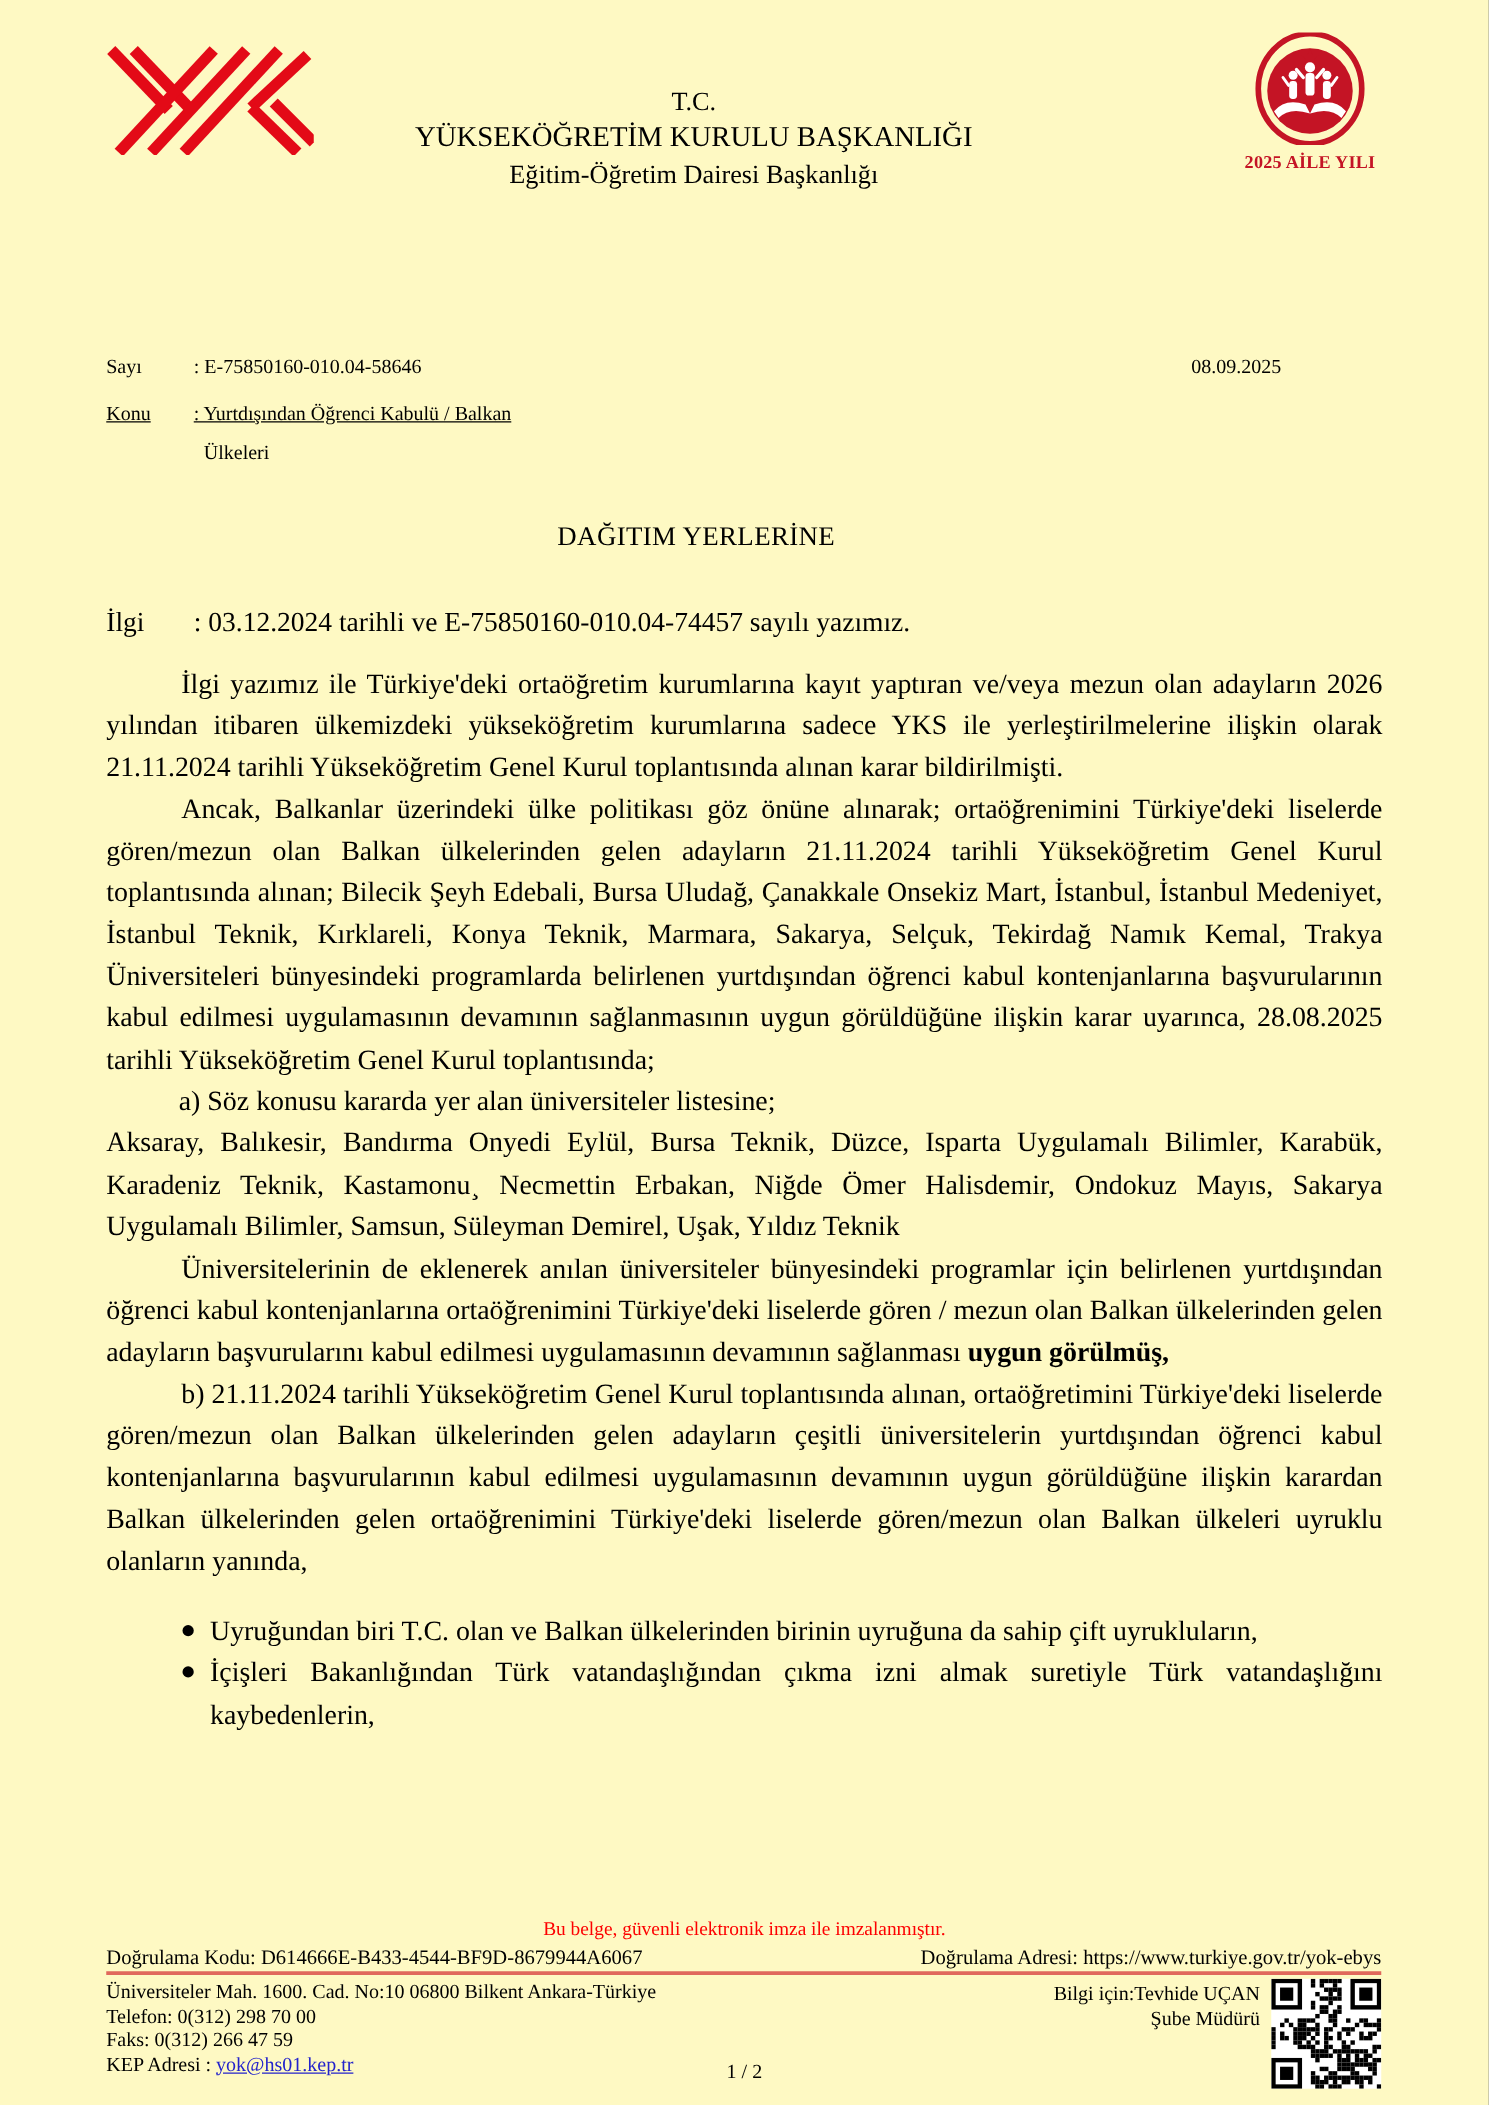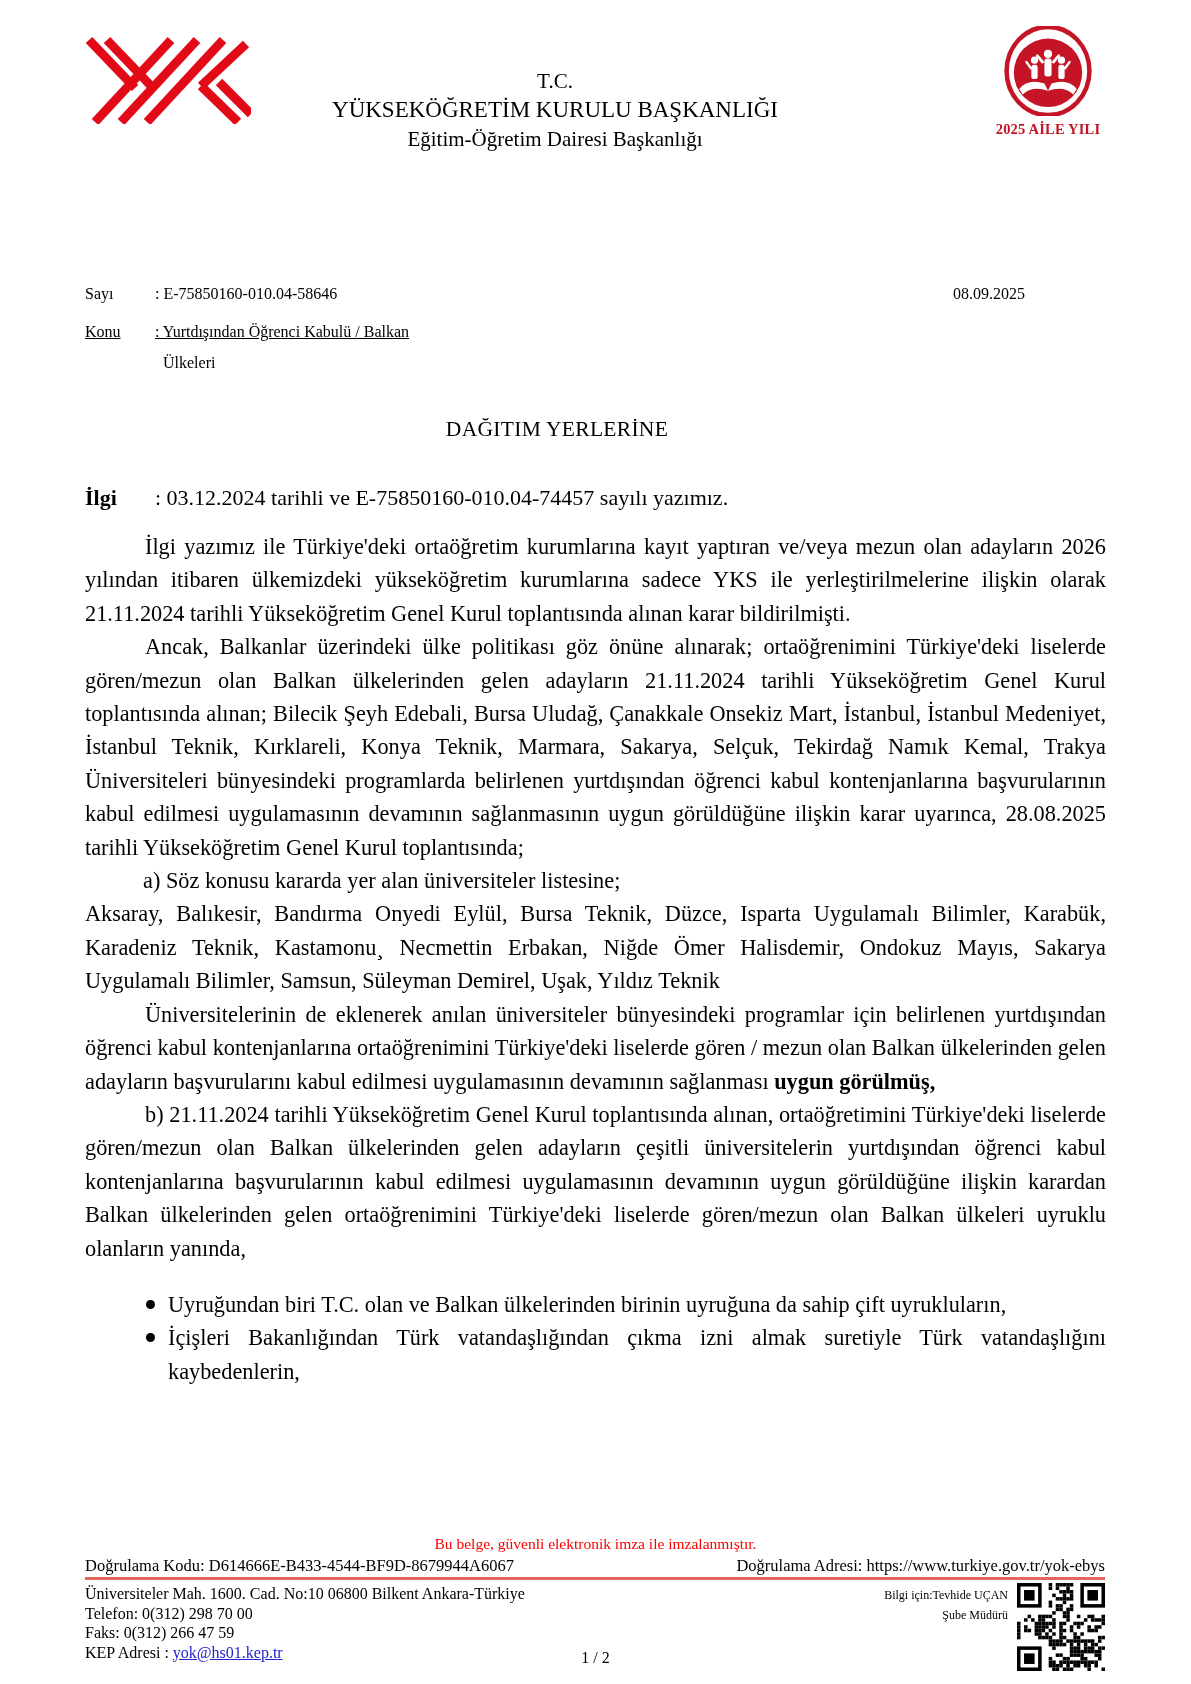--- a/index.html
+++ b/index.html
@@ -1,39 +1,39 @@
 <!DOCTYPE html>
 <html lang="tr"><head>
 <meta charset="utf-8">
 <style>
   * { box-sizing: border-box; }
   html,body { margin:0; padding:0; background:#888; }
   .page {
     position:relative; width:1191px; height:1684px; margin:0 auto;
-    background:#ffffff; font-family:"Liberation Serif", serif; color:#000;
+    background:#fef9c3; font-family:"Liberation Serif", serif; color:#000;
     overflow:hidden;
   }
   
   .logo-yok { position:absolute; top:36px; left:83px; width:168px; height:88px; }
   .header-center { position:absolute; top:68px; left:85px; width:940px; text-align:center; }
   .hdr-tc   { font-size:21px;   line-height:27px; }
   .hdr-org  { font-size:23px;   line-height:30px; }
   .hdr-dept { font-size:21px;   line-height:29px; }
   .logo-aile { position:absolute; top:26px; right:82px; width:122px; text-align:center; }
   .aile-caption { font-size:14.5px; font-weight:bold; color:#c41425; margin-top:1px; letter-spacing:0.2px; white-space:nowrap; }
   
   .meta { position:absolute; top:278px; left:85px; right:86px; font-size:16px; }
   .meta-row { display:flex; line-height:31px; position:relative; }
   .meta-label { width:70px; flex:none; }
   .meta-date { position:absolute; right:80px; top:0; }
   .konu-line2 { margin-left:78px; line-height:31px; }
   .doc-title { position:absolute; top:417px; left:85px; width:944px; text-align:center;
                font-size:21.5px; letter-spacing:0.3px; }
   .ilgi { position:absolute; top:485px; left:85px; display:flex; font-size:22px; }
-  .ilgi-label { width:70px; flex:none;font-weight:bold; }
+  .ilgi-label { width:70px; flex:none; }
   
   .doc-body { position:absolute; top:530px; left:85px; width:1021px;
               font-size:22.3px; line-height:33.4px; text-align:justify; }
   .doc-body p { margin:0; }
   .indent { text-indent:60px; }
   .a-line { text-indent:58px; text-align:left; }
   .bold-line { font-weight:bold; margin-left:60px; text-align:left; }
   .bullets { list-style:none; margin:23px 0 0 0; padding:0 0 0 58px; }
   .bullets li { position:relative; padding-left:25px; }
   .bullets li::before { content:""; position:absolute; left:3px; top:12px;
@@ -41,21 +41,21 @@
   
   .esign { position:absolute; top:1535px; left:0; width:100%; text-align:center;
            color:#fd0000; font-size:15.5px; }
   .verify-row { position:absolute; top:1556px; left:85px; width:1020px;
                 display:flex; justify-content:space-between; font-size:16.5px;align-items:center; }
   .separator { position:absolute; top:1577px; left:85px; width:1020px; height:3px;
                background:#e0685c; }
   .addr { position:absolute; top:1584px; left:85px; font-size:16px; line-height:19.5px; }
   .kep-link { color:#2323cc; text-decoration:underline; cursor:pointer; }
   .contact { position:absolute; top:1586px; right:183px; text-align:right;
-             font-size:12px; line-height:19.5px; }
+             font-size:16px; line-height:19.5px; }
   .qr { position:absolute; top:1583px; right:86px; width:88px; height:88px; }
   .pagenum { position:absolute; top:1649px; left:0; width:100%; text-align:center; font-size:16px; }
 </style>
 </head>
 <body>
 
 <div class="page">
 
   <div class="logo-yok">
     <svg width="168" height="88" viewBox="0 0 168 88" fill="none" xmlns="http://www.w3.org/2000/svg">

